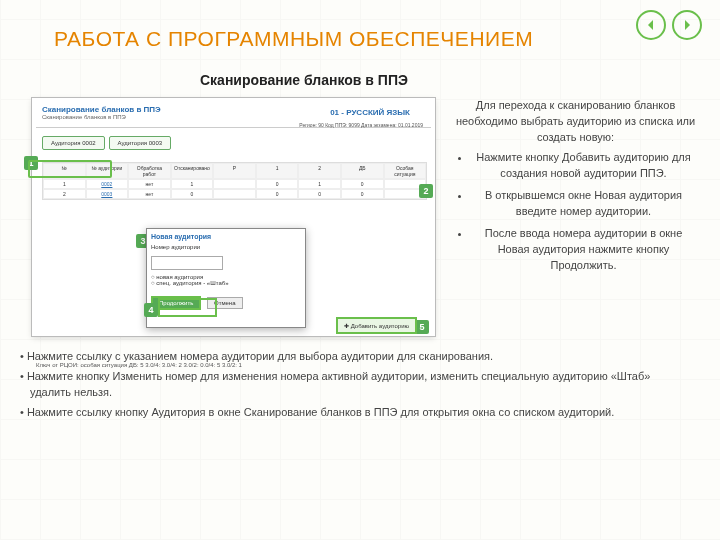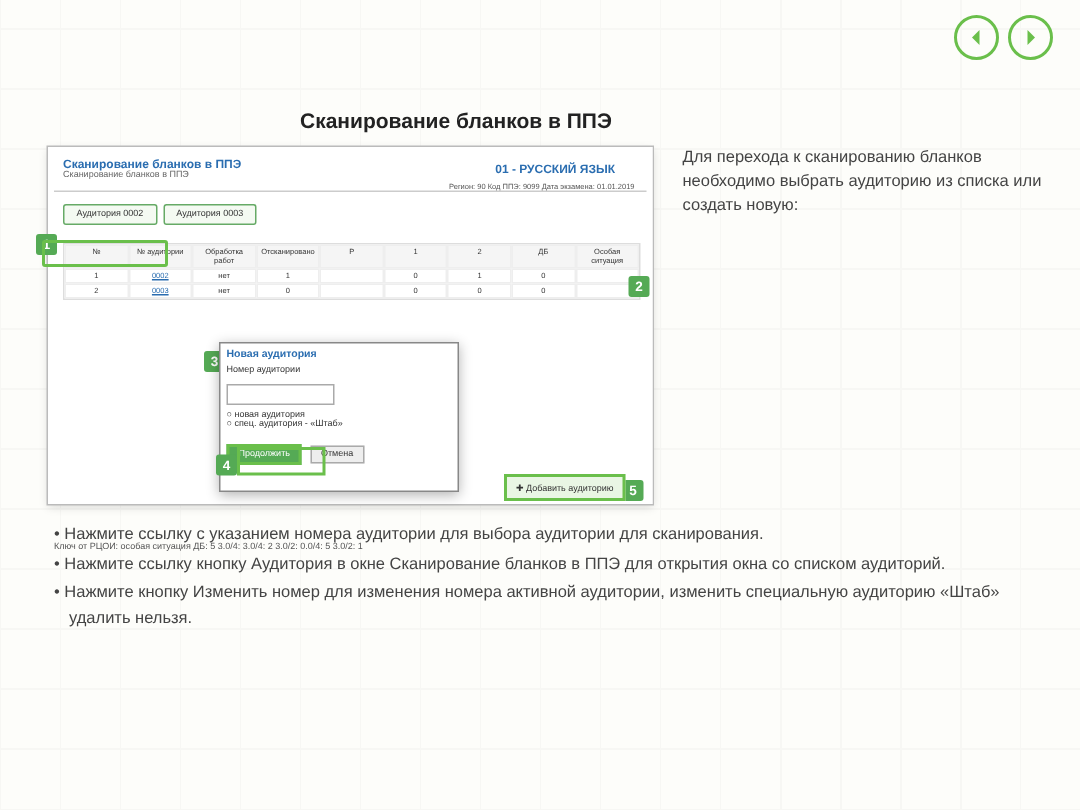--- a/index.html
+++ b/index.html
@@ -101,26 +101,27 @@
 .ss-bottom-text { position:absolute; bottom:-26px; left:0; font-size:6px; color:#555; line-height:1.3; }
 .marker {
   position:absolute; width:14px; height:14px; background:#5a5; color:#fff; font-size:9px; border-radius:2px;
   display:flex; align-items:center; justify-content:center; font-weight:bold;
 }
 .right-text {
   flex: 1;
   font-size: 11px;
   color: #444;
   line-height: 1.45;
+  text-align: center;
 }
 .right-text p { margin: 0 0 4px 0; }
 .right-text ul { margin: 0; padding-left: 16px; }
 .right-text li { margin-bottom: 6px; }
 .bottom-text {
-  padding: 12px 28px 10px 36px;
+  padding: 12px 28px 10px 20px;
   font-size: 11px;
   color: #444;
   line-height: 1.5;
   z-index: 1; position: relative;
 }
 .bottom-text p { margin: 0 0 3px 0; text-indent: -10px; padding-left: 10px; }
 </style>
 </head>
 <body>
 
@@ -133,21 +134,21 @@
       </svg>
   </div>
   <div class="nav-btn">
     <svg viewBox="0 0 10 10">
         <path d="M3 0 L8 5 L3 10 Z"></path>
       </svg>
   </div>
 </div>
 
 <h1 class="title">
-  <br>
+  <span>РАБОТА С ПРОГРАММНЫМ ОБЕСПЕЧЕНИЕМ</span><br>
 </h1>
 
 <h2 class="section-title">Сканирование бланков в ППЭ</h2>
 
 <div class="main-row">
   <div class="screenshot">
     <div class="ss-topbar">
       <div class="ss-title">Сканирование бланков в ППЭ</div>
       <div class="ss-sub">Сканирование бланков в ППЭ</div>
       <div class="ss-subj">01 - РУССКИЙ ЯЗЫК</div>
@@ -210,20 +211,25 @@
       <div class="ss-callout-cont"></div>
       <div class="marker" style="bottom:10px; right:2px;">5</div>
       <div class="ss-add-btn">✚ <span>Добавить аудиторию</span></div>
       <div class="ss-bottom-text">Ключ от РЦОИ: особая ситуация
 ДБ: 5 3.0/4: 3.0/4: 2 3.0/2: 0.0/4: 5 3.0/2: 1</div>
     </div>
   </div>
 
   <div class="right-text">
     <p>Для перехода к сканированию бланков необходимо выбрать аудиторию из списка или создать новую:</p>
+    <ul>
+      <li>Нажмите кнопку Добавить аудиторию для создания новой аудитории ППЭ.</li>
+      <li>В открывшемся окне Новая аудитория введите номер аудитории.</li>
+      <li>После ввода номера аудитории в окне Новая аудитория нажмите кнопку Продолжить.</li>
+    </ul>
   </div>
 </div>
 
 <div class="bottom-text">
   <p>•      Нажмите ссылку с указанием номера аудитории для выбора аудитории для сканирования.</p>
+  <p>•      Нажмите кнопку Изменить номер для изменения номера активной аудитории, изменить специальную аудиторию «Штаб»   удалить нельзя.</p>
   <p>•      Нажмите ссылку кнопку Аудитория в окне Сканирование бланков в ППЭ для открытия окна со списком аудиторий.</p>
-  <p>•      Нажмите кнопку Изменить номер для изменения номера активной аудитории, изменить специальную аудиторию «Штаб»   удалить нельзя.</p>
 </div>
 
 </body></html>

